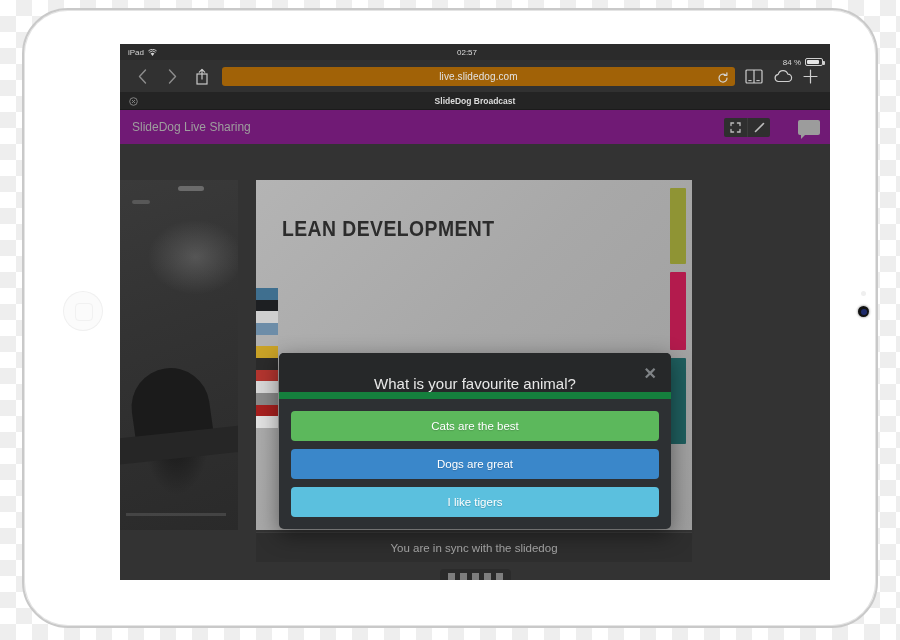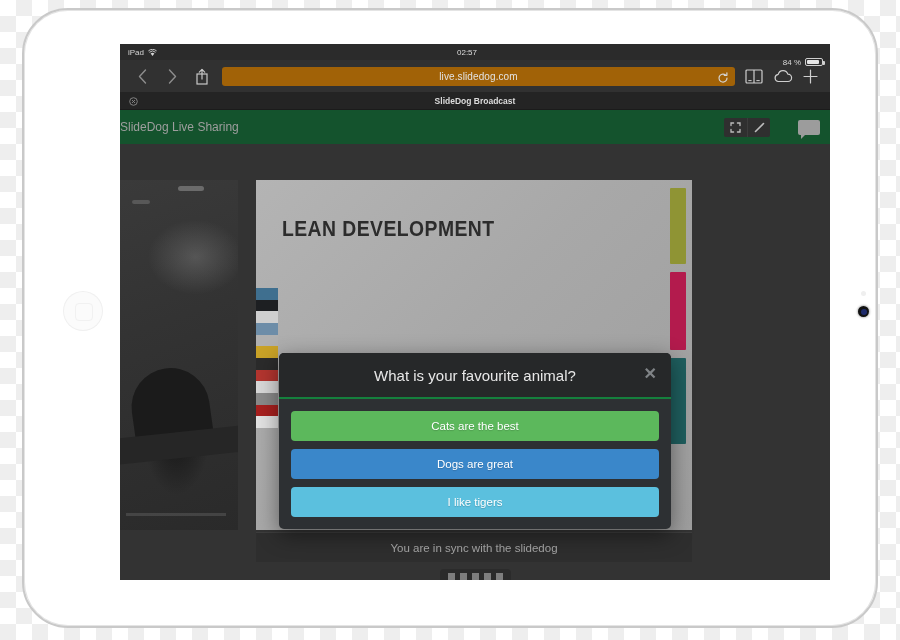--- a/index.html
+++ b/index.html
@@ -91,22 +91,22 @@
     border-bottom:1px solid #1b1b1b;
   }
   .tab-close { position:absolute; left:9px; color:#8a8a8a; }
   .tab-title {
     position:absolute; left:0; right:0; text-align:center;
     color:#dcdcdc; font-size:8.5px; font-weight:bold;
   }
 
   
   .app-header {
-    height:34px; background:#14532d; display:flex; align-items:center;
-    position:relative;
+    height:34px; background:#701a75; display:flex; align-items:center;
+    padding-left:12px; position:relative;
   }
   .app-title { color:#9e9e9e; font-size:12px; }
   .header-tools {
     position:absolute; right:60px; display:flex; background:#2f2f2f; border-radius:2px;
   }
   .tool-btn {
     width:23px; height:19px; display:flex; align-items:center; justify-content:center;
     color:#bdbdbd;
   }
   .tool-btn + .tool-btn { border-left:1px solid #3c3c3c; }
@@ -201,22 +201,22 @@
 
   
   .poll-modal {
     position:absolute; left:159px; top:209px; width:392px;
     background:#2d3033; border-radius:5px;
     box-shadow:0 6px 22px rgba(0,0,0,.45);
     overflow:hidden;
   }
   .poll-header {
     position:relative; height:46px; background:#262829;
-    display:flex; align-items:center; justify-content:center;
-    border-bottom:2px solid #15803d;
+    display:flex; align-items:flex-end; justify-content:center;
+    border-bottom:7px solid #15803d;
   }
   .poll-question { color:#e8e8e8; font-size:15px; }
   .poll-close {
     position:absolute; right:14px; top:13px; color:#7f8386; font-size:16px;
     line-height:1; font-weight:bold;
   }
   .poll-body { padding:12px 12px 12px; display:flex; flex-direction:column; gap:8px; }
   .poll-option {
     height:30px; border-radius:4px; display:flex; align-items:center;
     justify-content:center; color:#ffffff; font-size:11.5px; text-shadow:0 1px 1px rgba(0,0,0,.18);

